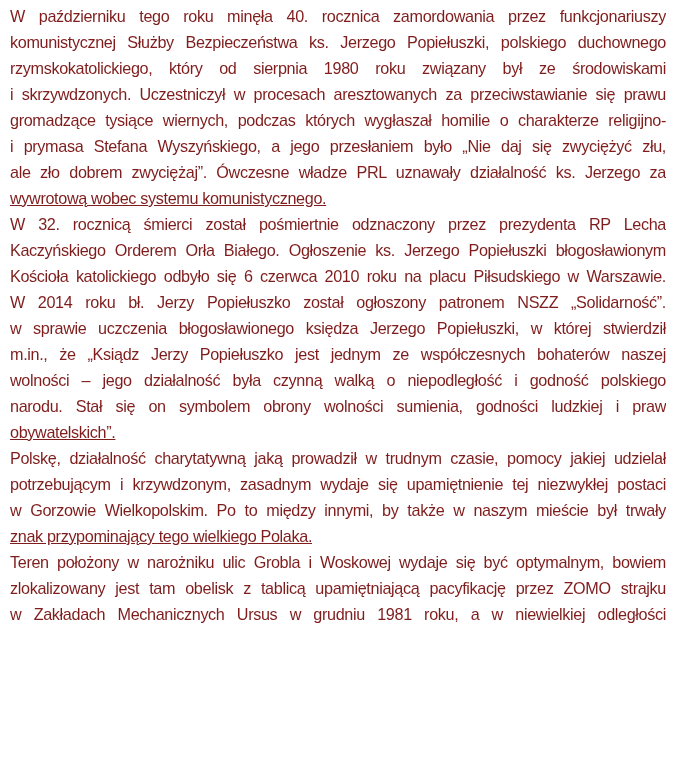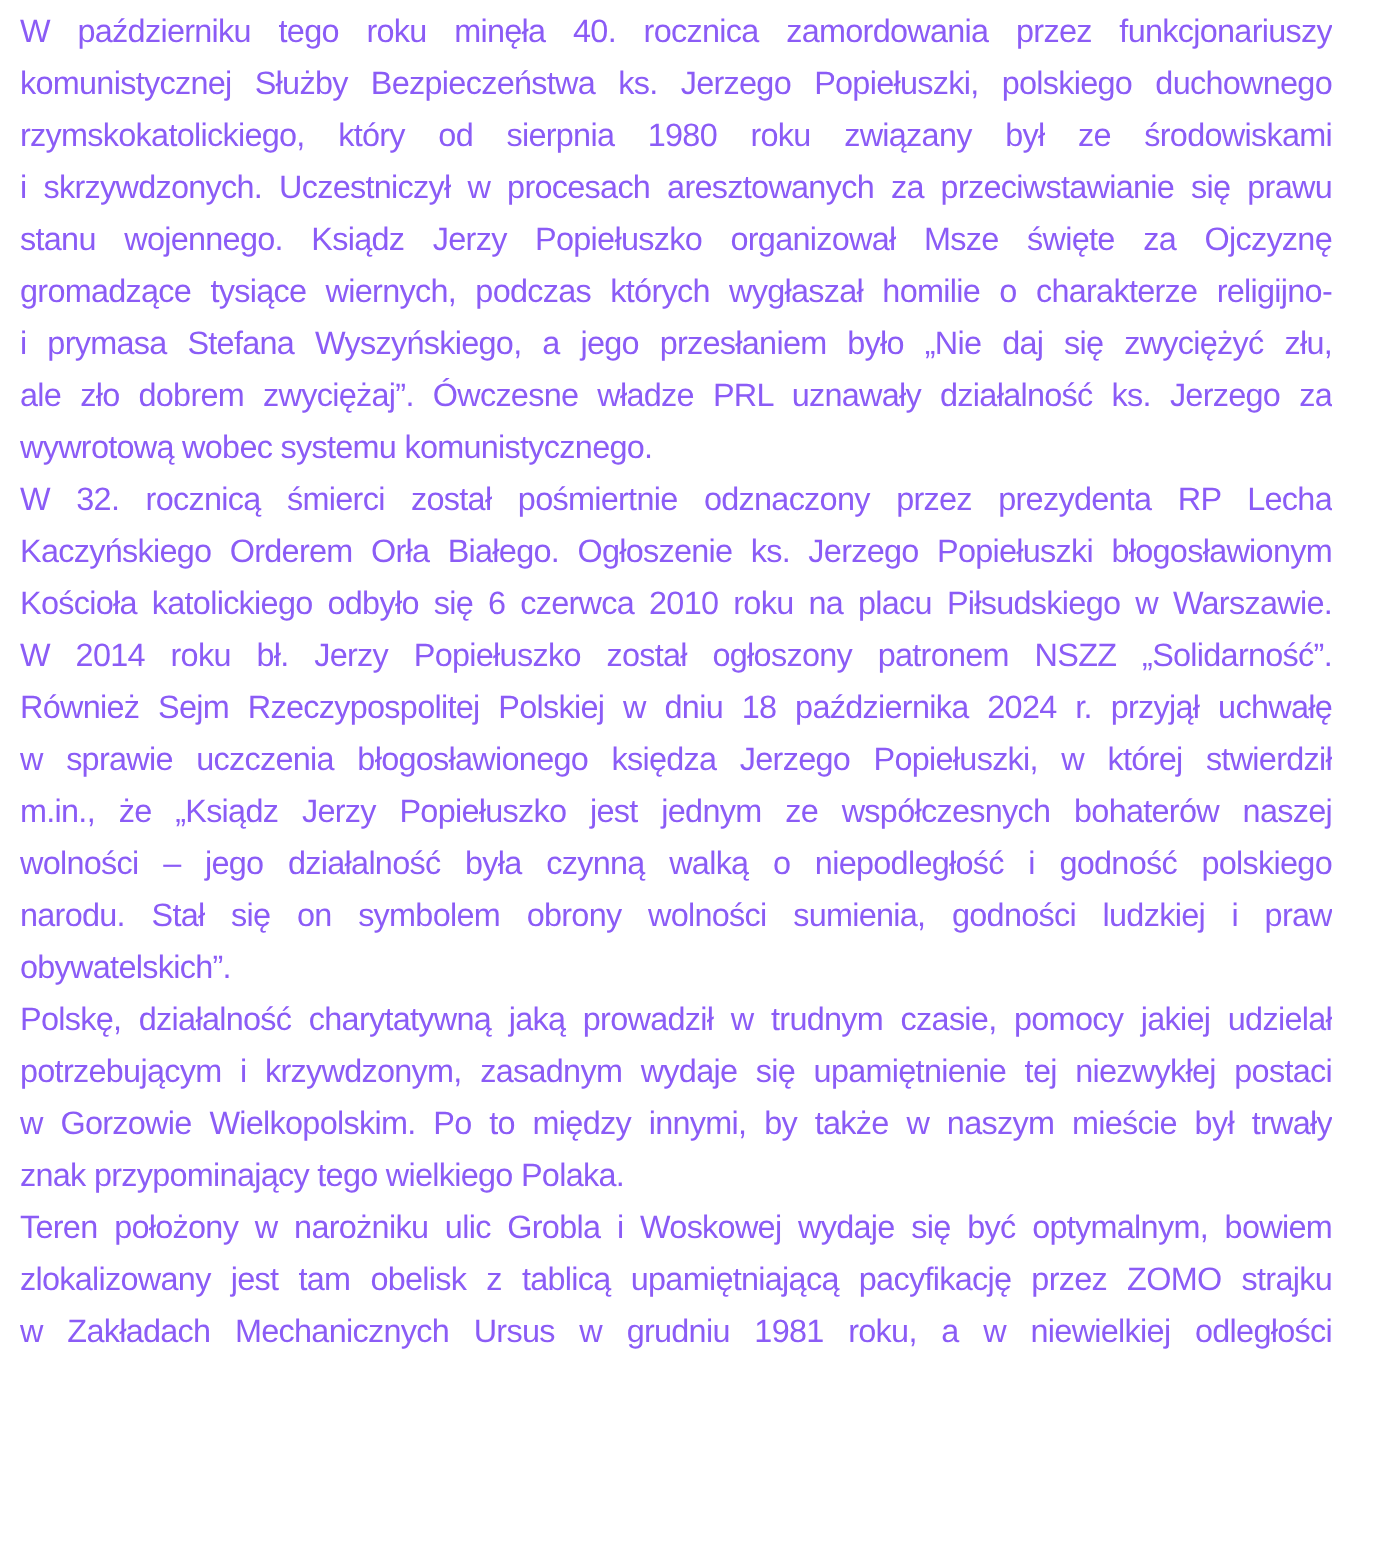--- a/index.html
+++ b/index.html
@@ -1,49 +1,47 @@
 <!DOCTYPE html>
 <html><head>
 <meta charset="utf-8">
 <style>
   html, body { margin: 0; padding: 0; background: #ffffff; }
   body { width: 700px; height: 783px; overflow: hidden; position: relative; }
   .doc {
     position: absolute; left: 10px; top: 3px; width: 656px;
     font-family: "Liberation Sans", sans-serif;
-    font-size: 16.2px; color: #8b5cf6; letter-spacing: -0.35px;
+    font-size: 16.2px; color: #7f1d1d; letter-spacing: -0.35px;
   }
   .line {
     height: 26px; line-height: 26px; white-space: nowrap;
     text-align: justify; text-align-last: justify;
     overflow: hidden;
   }
-  .line.last { text-align-last: left; }
+  .line.last { text-align-last: left; text-decoration: underline; }
 </style>
 </head>
 <body>
 
 <div class="doc">
   <div class="para">
     <div class="line">W październiku tego roku minęła 40. rocznica zamordowania przez funkcjonariuszy</div>
     <div class="line">komunistycznej Służby Bezpieczeństwa ks. Jerzego Popiełuszki, polskiego duchownego</div>
     <div class="line">rzymskokatolickiego, który od sierpnia 1980 roku związany był ze środowiskami</div>
     <div class="line">i skrzywdzonych. Uczestniczył w procesach aresztowanych za przeciwstawianie się prawu</div>
-    <div class="line">stanu wojennego. Ksiądz Jerzy Popiełuszko organizował Msze święte za Ojczyznę</div>
     <div class="line">gromadzące tysiące wiernych, podczas których wygłaszał homilie o charakterze religijno-</div>
     <div class="line">i prymasa Stefana Wyszyńskiego, a jego przesłaniem było „Nie daj się zwyciężyć złu,</div>
     <div class="line">ale zło dobrem zwyciężaj”. Ówczesne władze PRL uznawały działalność ks. Jerzego za</div>
     <div class="line last">wywrotową wobec systemu komunistycznego.</div>
   </div>
   <div class="para">
     <div class="line">W 32. rocznicą śmierci został pośmiertnie odznaczony przez prezydenta RP Lecha</div>
     <div class="line">Kaczyńskiego Orderem Orła Białego. Ogłoszenie ks. Jerzego Popiełuszki błogosławionym</div>
     <div class="line">Kościoła katolickiego odbyło się 6 czerwca 2010 roku na placu Piłsudskiego w Warszawie.</div>
     <div class="line">W 2014 roku bł. Jerzy Popiełuszko został ogłoszony patronem NSZZ „Solidarność”.</div>
-    <div class="line">Również Sejm Rzeczypospolitej Polskiej w dniu 18 października 2024 r. przyjął uchwałę</div>
     <div class="line">w sprawie uczczenia błogosławionego księdza Jerzego Popiełuszki, w której stwierdził</div>
     <div class="line">m.in., że „Ksiądz Jerzy Popiełuszko jest jednym ze współczesnych bohaterów naszej</div>
     <div class="line">wolności – jego działalność była czynną walką o niepodległość i godność polskiego</div>
     <div class="line">narodu. Stał się on symbolem obrony wolności sumienia, godności ludzkiej i praw</div>
     <div class="line last">obywatelskich”.</div>
   </div>
   <div class="para">
     <div class="line">Polskę, działalność charytatywną jaką prowadził w trudnym czasie, pomocy jakiej udzielał</div>
     <div class="line">potrzebującym i krzywdzonym, zasadnym wydaje się upamiętnienie tej niezwykłej postaci</div>
     <div class="line">w Gorzowie Wielkopolskim. Po to między innymi, by także w naszym mieście był trwały</div>

